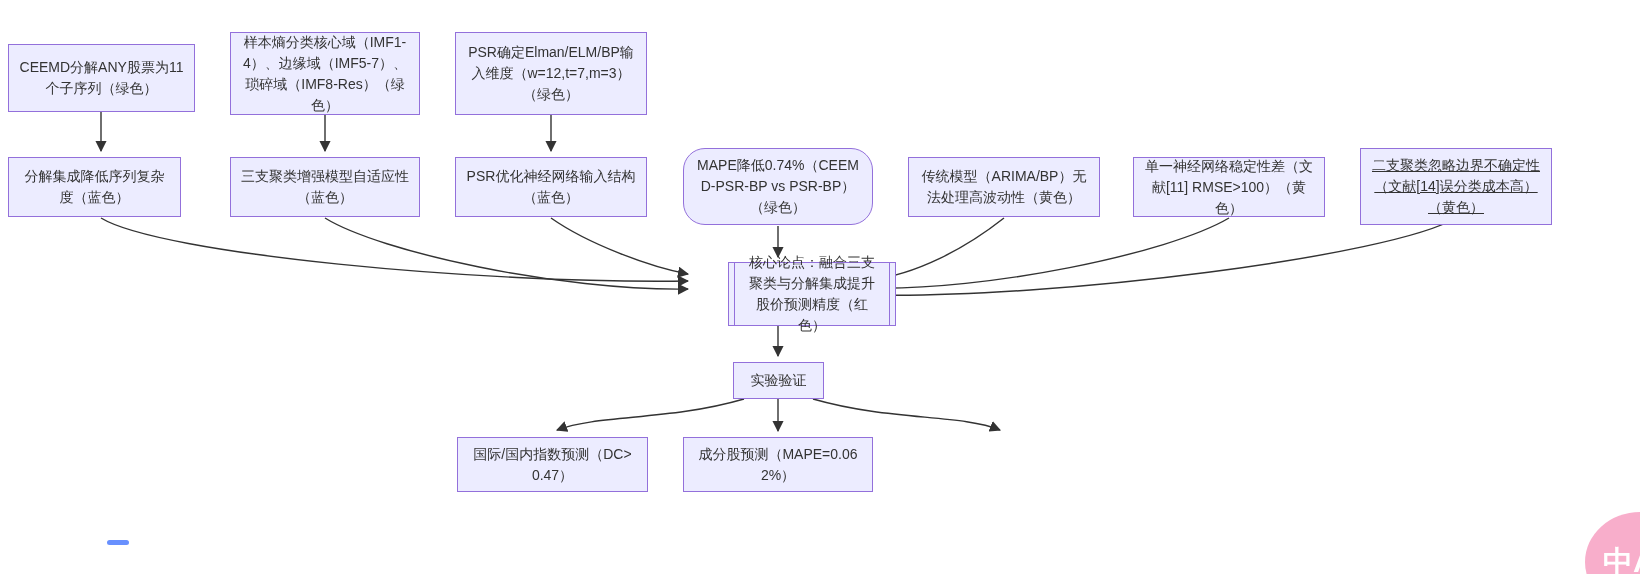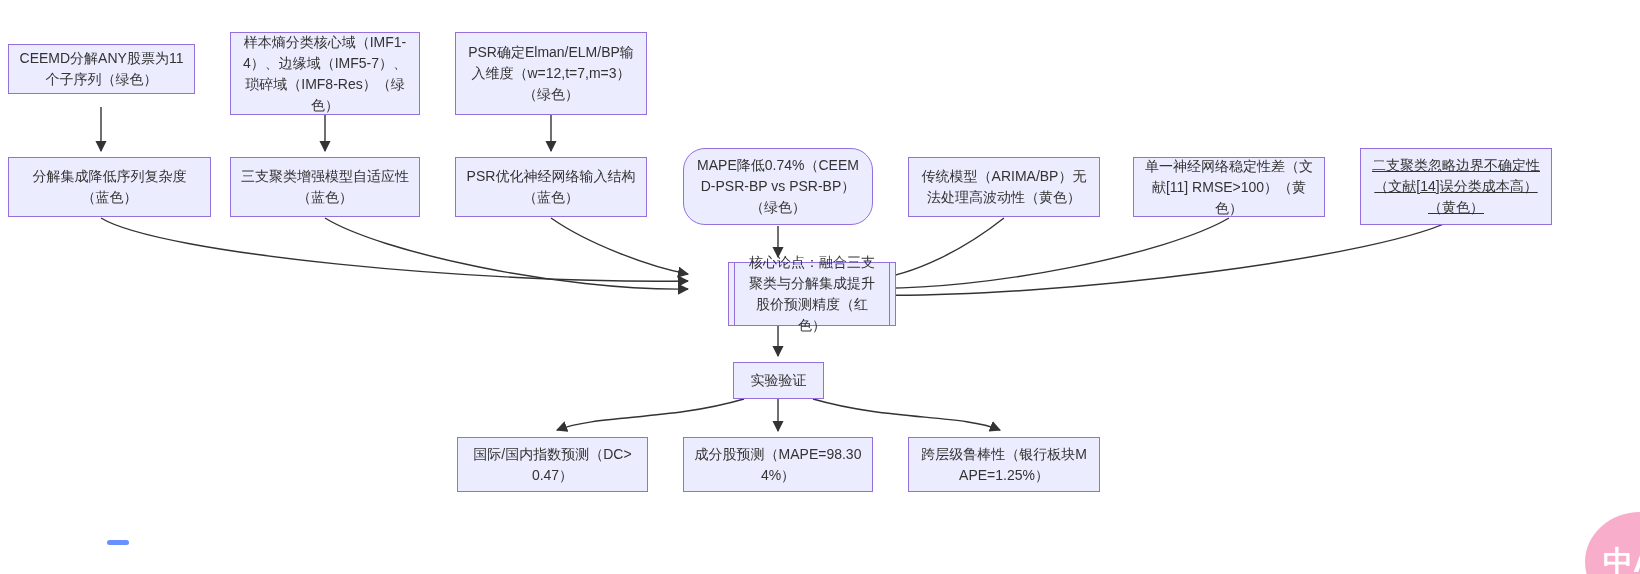--- a/index.html
+++ b/index.html
@@ -65,39 +65,38 @@
       <path marker-end="url(#arrow)" d="M1004,218 C966,248 916,275 869,280"></path>
       <path marker-end="url(#arrow)" d="M1229,218 C1168,254 985,291 869,288"></path>
       <path marker-end="url(#arrow)" d="M1456,218 C1392,256 1055,299 869,295"></path>
       <path marker-end="url(#arrow)" d="M778,326 L778,356"></path>
       <path marker-end="url(#arrow)" d="M744,399 C668,421 600,414 557,430"></path>
       <path marker-end="url(#arrow)" d="M778,399 L778,431"></path>
       <path marker-end="url(#arrow)" d="M813,399 C890,421 960,414 1000,430"></path>
     </g>
   </svg>
 
-  <div class="node" style="left:8px;   top:44px;  width:187px; height:50px;">CEEMD分解ANY股票为11个子序列（绿色）</div>
+  <div class="node" style="left:8px;   top:44px;  width:187px; height:68px;">CEEMD分解ANY股票为11个子序列（绿色）</div>
   <div class="node" style="left:230px; top:32px;  width:190px; height:83px;">样本熵分类核心域（IMF1-4）、边缘域（IMF5-7）、琐碎域（IMF8-Res）（绿色）</div>
   <div class="node" style="left:455px; top:32px;  width:192px; height:83px;">PSR确定Elman/ELM/BP输入维度（w=12,t=7,m=3）（绿色）</div>
 
-  <div class="node" style="left:8px;   top:157px; width:203px; height:60px;">分解集成降低序列复杂度（蓝色）</div>
+  <div class="node" style="left:8px;   top:157px; width:173px; height:60px;">分解集成降低序列复杂度（蓝色）</div>
   <div class="node" style="left:455px; top:157px; width:192px; height:60px;">PSR优化神经网络输入结构（蓝色）</div>
   <div class="node" style="left:230px; top:157px; width:190px; height:60px;">三支聚类增强模型自适应性（蓝色）</div>
   <div class="node" style="left:683px; top:148px; width:190px; height:77px;border-radius:22px;">MAPE降低0.74%（CEEMD-PSR-BP vs PSR-BP）（绿色）</div>
   <div class="node" style="left:908px; top:157px; width:192px; height:60px;">传统模型（ARIMA/BP）无法处理高波动性（黄色）</div>
   <div class="node" style="left:1133px;top:157px; width:192px; height:60px;">单一神经网络稳定性差（文献[11] RMSE&gt;100）（黄色）</div>
   <div class="node" style="left:1360px;top:148px; width:192px; height:77px;text-decoration:underline;">二支聚类忽略边界不确定性（文献[14]误分类成本高）（黄色）</div>
 
   <div class="node subroutine" style="left:695px; top:262px; width:168px; height:64px;margin-left:33px;">核心论点：融合三支聚类与分解集成提升股价预测精度（红色）</div>
 
   <div class="node" style="left:733px; top:362px; width:91px;  height:37px;">实验验证</div>
 
   <div class="node" style="left:457px; top:437px; width:191px; height:55px;">国际/国内指数预测（DC&gt;0.47）</div>
-  <div class="node" style="left:683px; top:437px; width:190px; height:55px;">成分股预测（MAPE=98.304%）</div>
-  <div class="node" style="left:908px; top:437px; width:192px; height:55px;">跨层级鲁棒性（银行板块MAPE=1.25%）</div>
+  <div class="node" style="left:683px; top:437px; width:190px; height:55px;">成分股预测（MAPE=0.062%）</div>
 
   <div class="accent-bar"></div>
 
   <div class="badge">
     <span>中A</span>
   </div>
 
 </div>
 
 </body></html>

